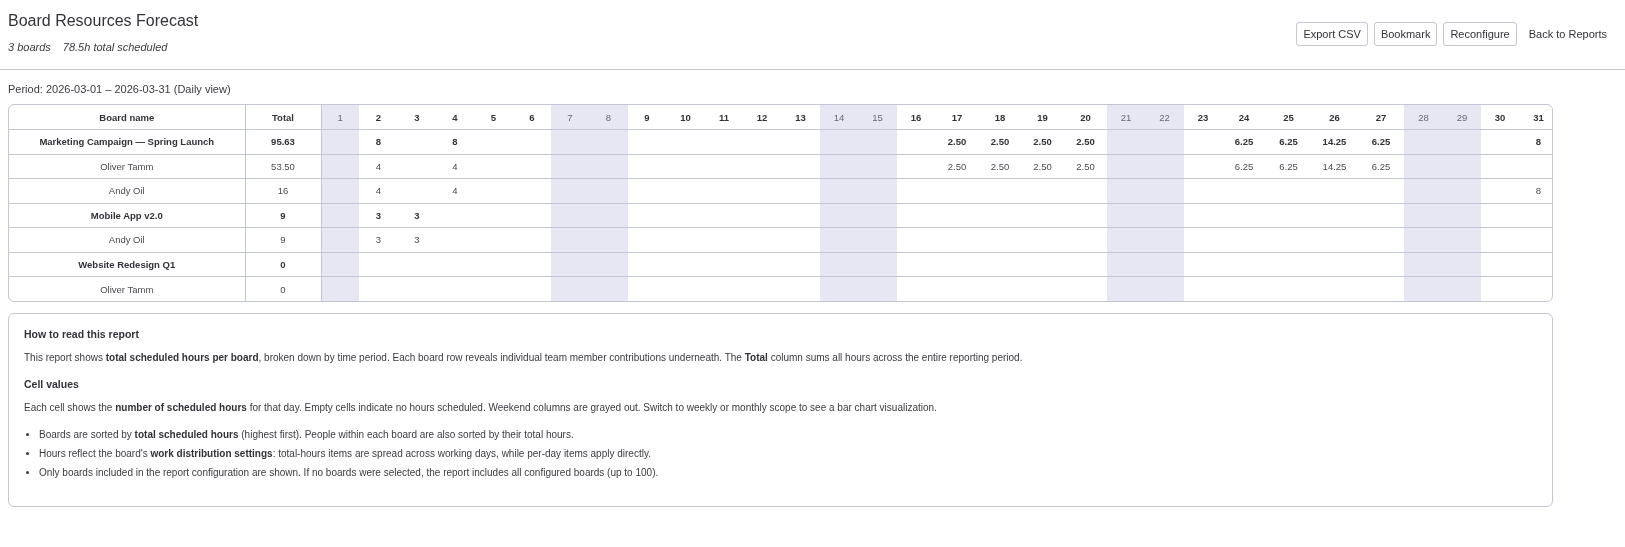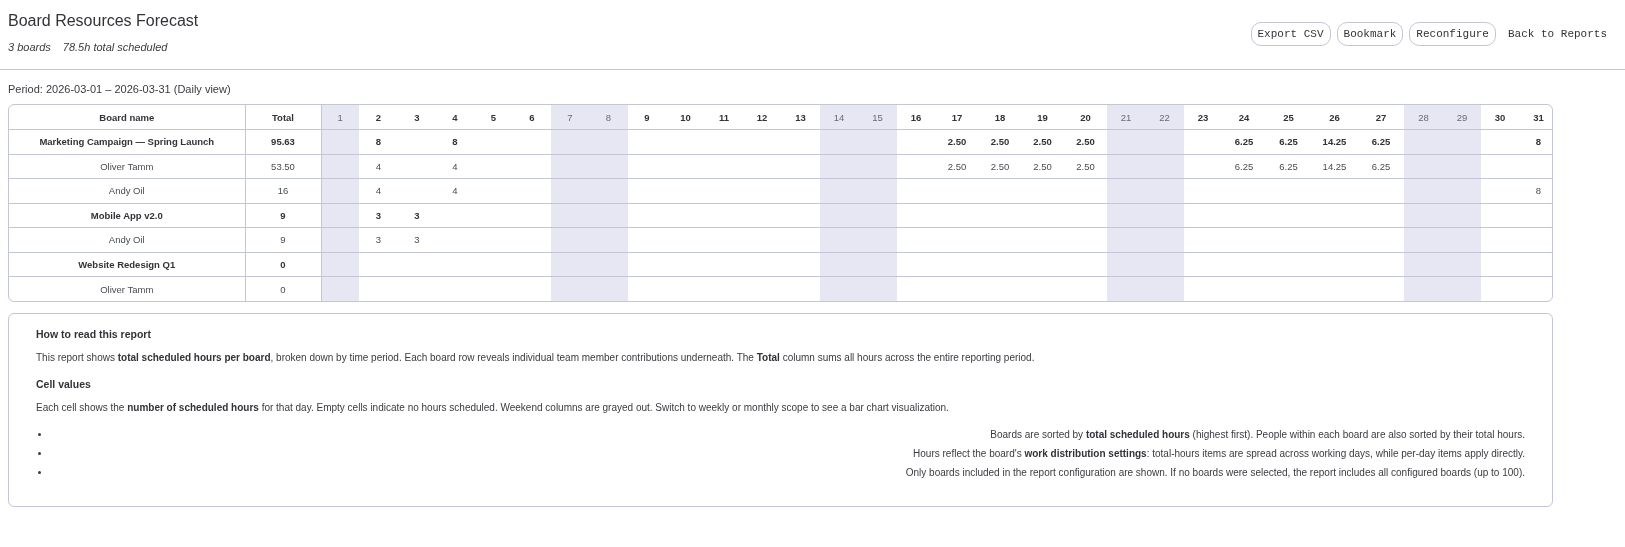--- a/index.html
+++ b/index.html
@@ -19,22 +19,22 @@
   }
   .subtitle {
     position: absolute; left: 8px; top: 41px; font-size: 11px; color: #3a3b40;
     display: flex; gap: 12px; font-style: italic;
   }
   .actions {
     position: absolute; right: 14px; top: 22px; display: flex; gap: 6px; align-items: center;
   }
   .btn {
     height: 24px; padding: 0 6px; font-size: 11px; color: #323338;
-    background: #fff; border: 1px solid #c3c6d4; border-radius: 10px;
-    font-family: Liberation Mono, monospace; cursor: pointer;
+    background: #fff; border: 1px solid #c3c6d4; border-radius: 3px;
+    font-family: Liberation Sans, sans-serif; cursor: pointer;
   }
   .btn.link { border: none; padding: 0 4px 0 6px; }
   .period {
     position: absolute; left: 8px; top: 83px; font-size: 11px; color: #3a3b40;
   }
   .table-wrap {
     position: absolute; left: 8px; top: 104px; width: 1545px;
     border: 1px solid #c3c6d4; border-radius: 6px; overflow: hidden;
   }
   table { border-collapse: collapse; width: 100%; table-layout: fixed; font-size: 9.5px; }
@@ -46,27 +46,27 @@
   th { font-weight: 700; color: #323338; }
   th.day { font-weight: 700; }
   th.weekend { color: #676879; font-weight: 400; }
   .col-name { border-right: 1px solid #c3c6d4; }
   .col-total { border-right: 1px solid #c3c6d4; }
   .weekend { background: #e7e7f3; }
   tr.board td { font-weight: 700; color: #323338; }
   tr.person td { font-weight: 400; color: #4a4b52; }
   .info {
     position: absolute; left: 8px; top: 313px; width: 1545px; height: 194px;
-    border: 1px solid #c3c6d4; border-radius: 6px; padding: 14px 27px;
+    border: 1px solid #c3c6d4; border-radius: 6px; padding: 14px 15px;
     font-size: 10px; color: #3a3b40;
   }
   .info h4 { margin: 0 0 11px 0; font-size: 10.5px; font-weight: 700; color: #323338; }
   .info p { margin: 0 0 14px 0; line-height: 1.3; }
   .info ul { margin: 0; padding-left: 15px; }
-  .info li { margin-bottom: 6px; line-height: 1.3; text-align: right; }
+  .info li { margin-bottom: 6px; line-height: 1.3; }
   .info b { font-weight: 700; color: #323338; }
 </style>
 </head>
 <body>
 
 <div class="header">
   <h1 class="title">Board Resources Forecast</h1>
   <div class="subtitle">
     <span>3 boards</span>
     <span>78.5h total scheduled</span>

